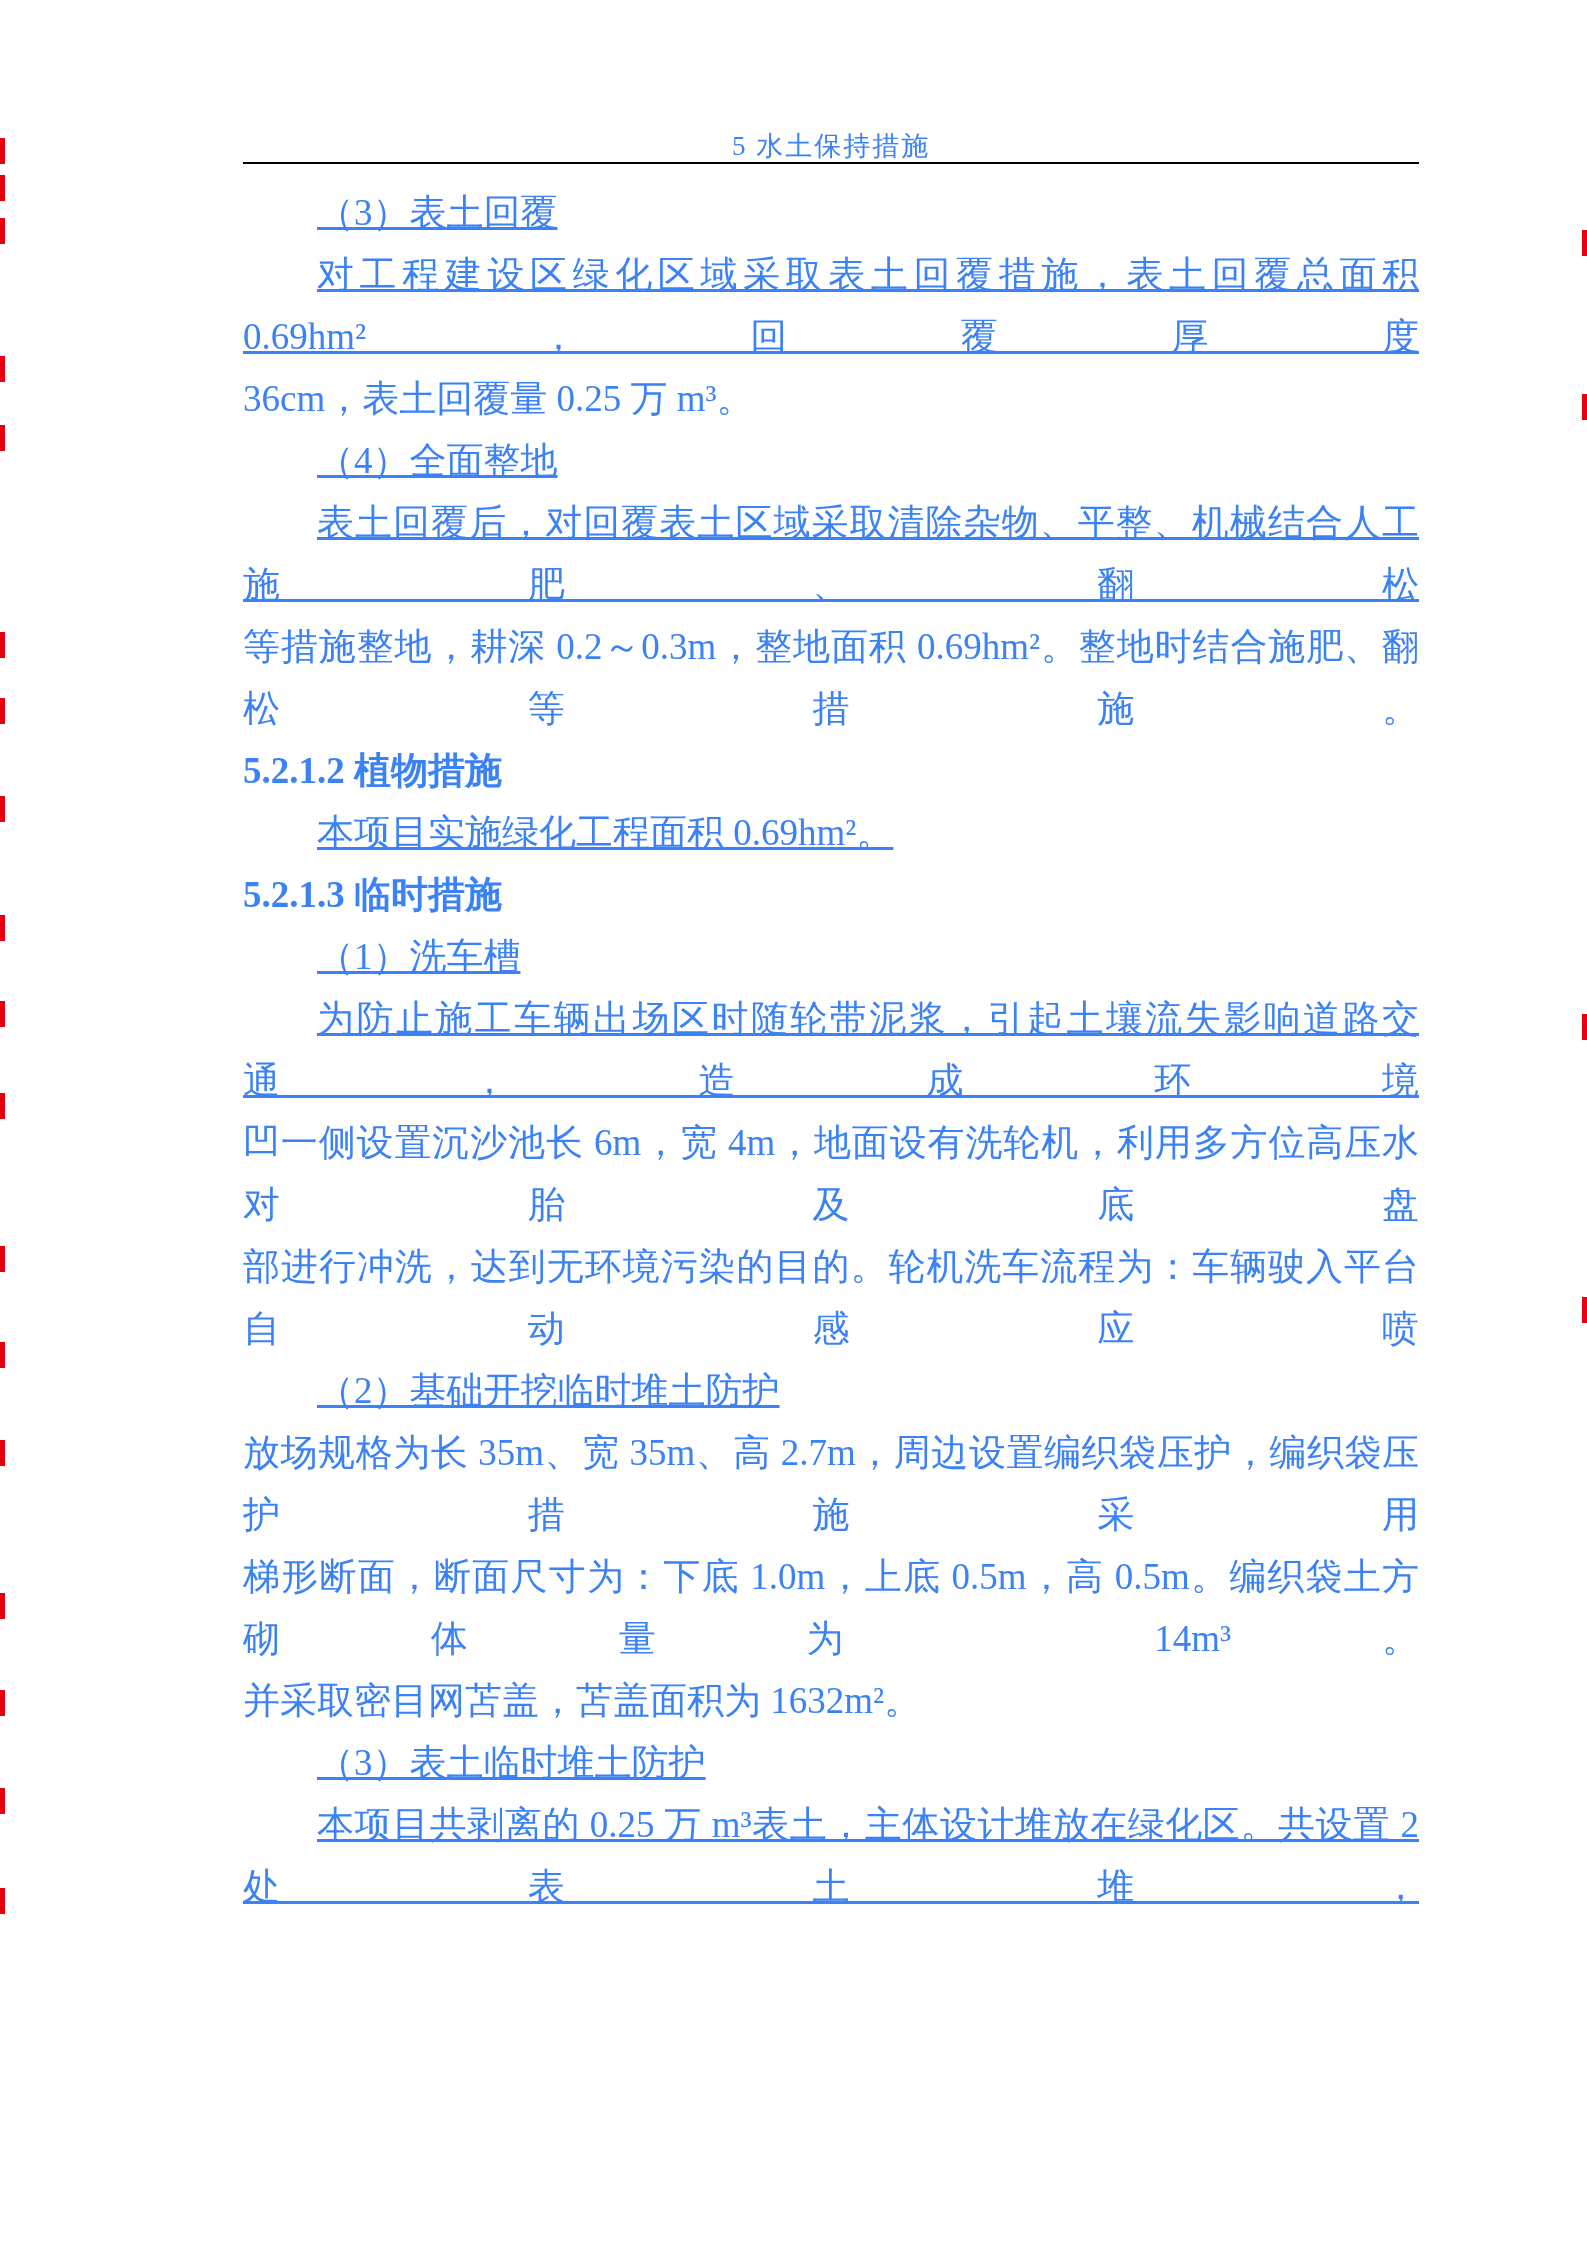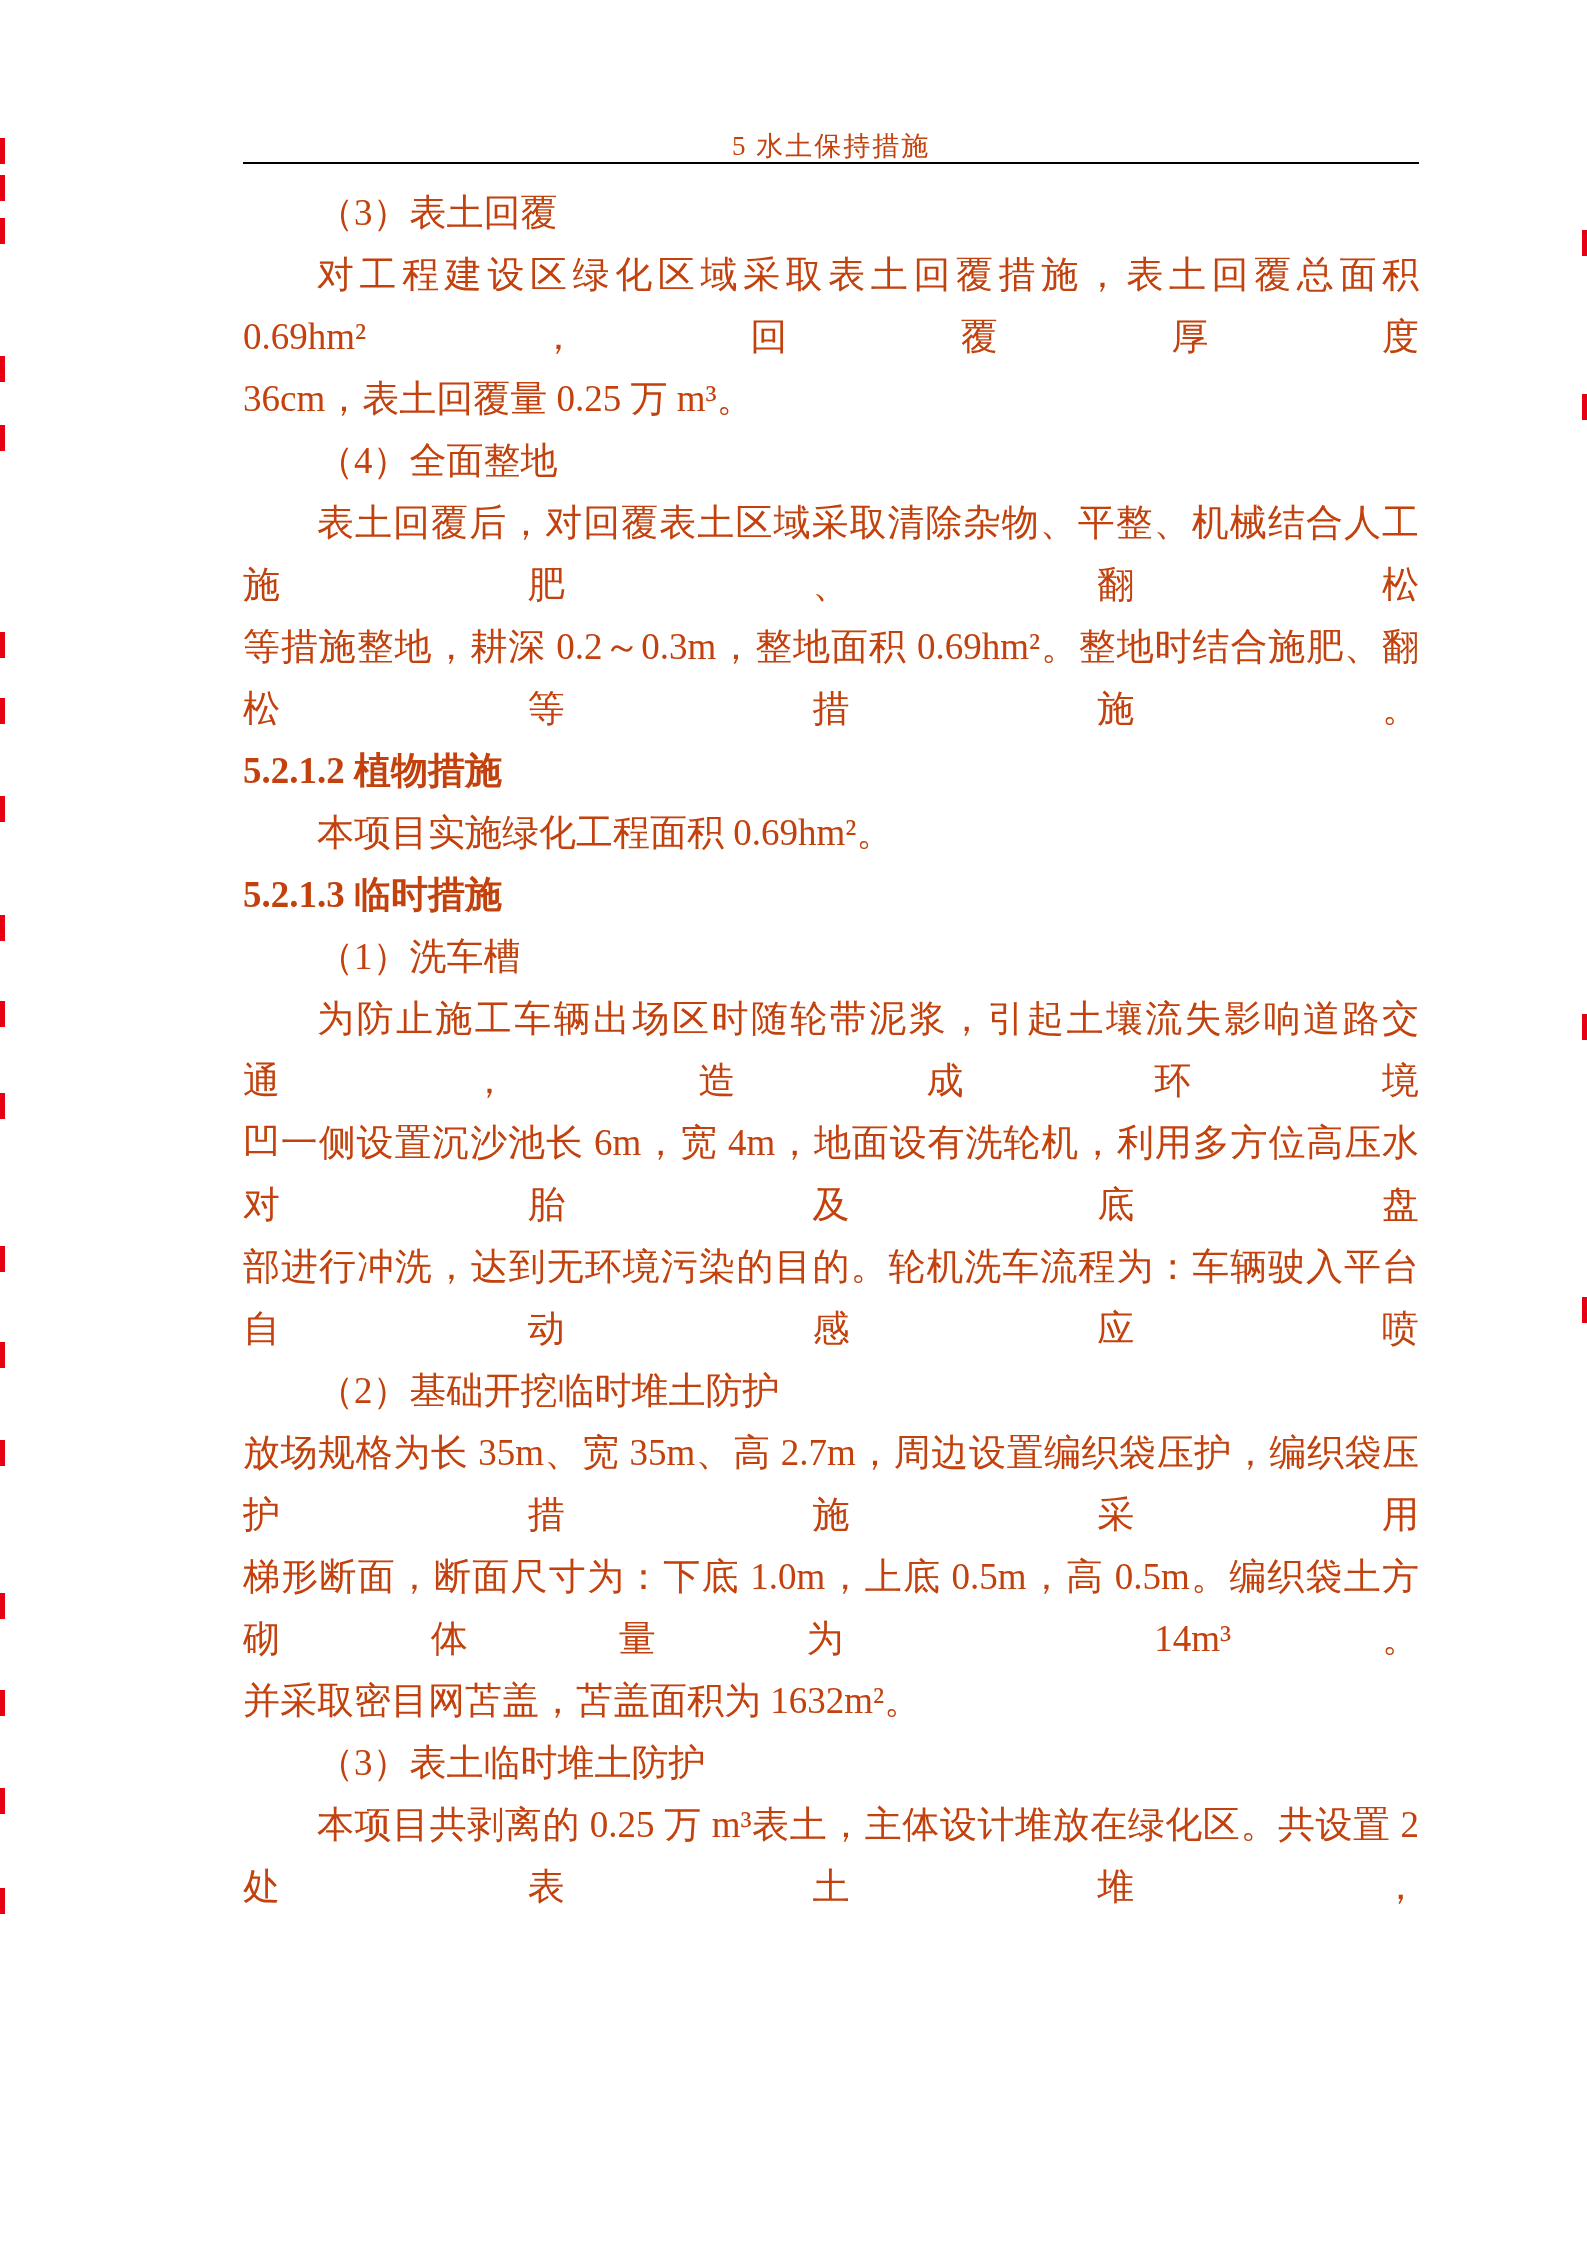--- a/index.html
+++ b/index.html
@@ -1,40 +1,40 @@
 <!DOCTYPE html>
 <html><head>
 <meta charset="utf-8">
 <style>
   html,body{margin:0;padding:0;background:#ffffff;}
   .page{
     position:relative;
     width:1587px;height:2035px;
     background:#ffffff;
     font-family:"Liberation Serif","DejaVu Serif",serif;
-    color:#c2410c;
+    color:#3b82f6;
     overflow:hidden;
   }
   .header-title{
     position:absolute;top:129px;left:243px;width:1176px;
     text-align:center;font-size:27px;line-height:34px;
     letter-spacing:2px;
   }
   .header-rule{
     position:absolute;top:162px;left:243px;width:1176px;height:2px;
     background:#000000;
   }
   .doc-body{
     position:absolute;top:182px;left:243px;width:1176px;
     font-size:37px;line-height:62px;
     text-align:justify;
   }
   .doc-body .line{min-height:62px;}
   .doc-body .stretch{text-align-last:justify;}
-  .doc-body .indent{text-indent:74px;}
+  .doc-body .indent{text-indent:74px;text-decoration:underline;}
   .doc-body .heading{font-weight:bold;}
   .footer-rule{
     position:absolute;top:2074px;left:243px;width:1176px;height:4px;
     background:#000000;
   }
   .page-number{
     position:absolute;top:2086px;left:243px;width:1176px;
     text-align:right;font-size:23px;line-height:30px;
   }
   .edge-mark{

